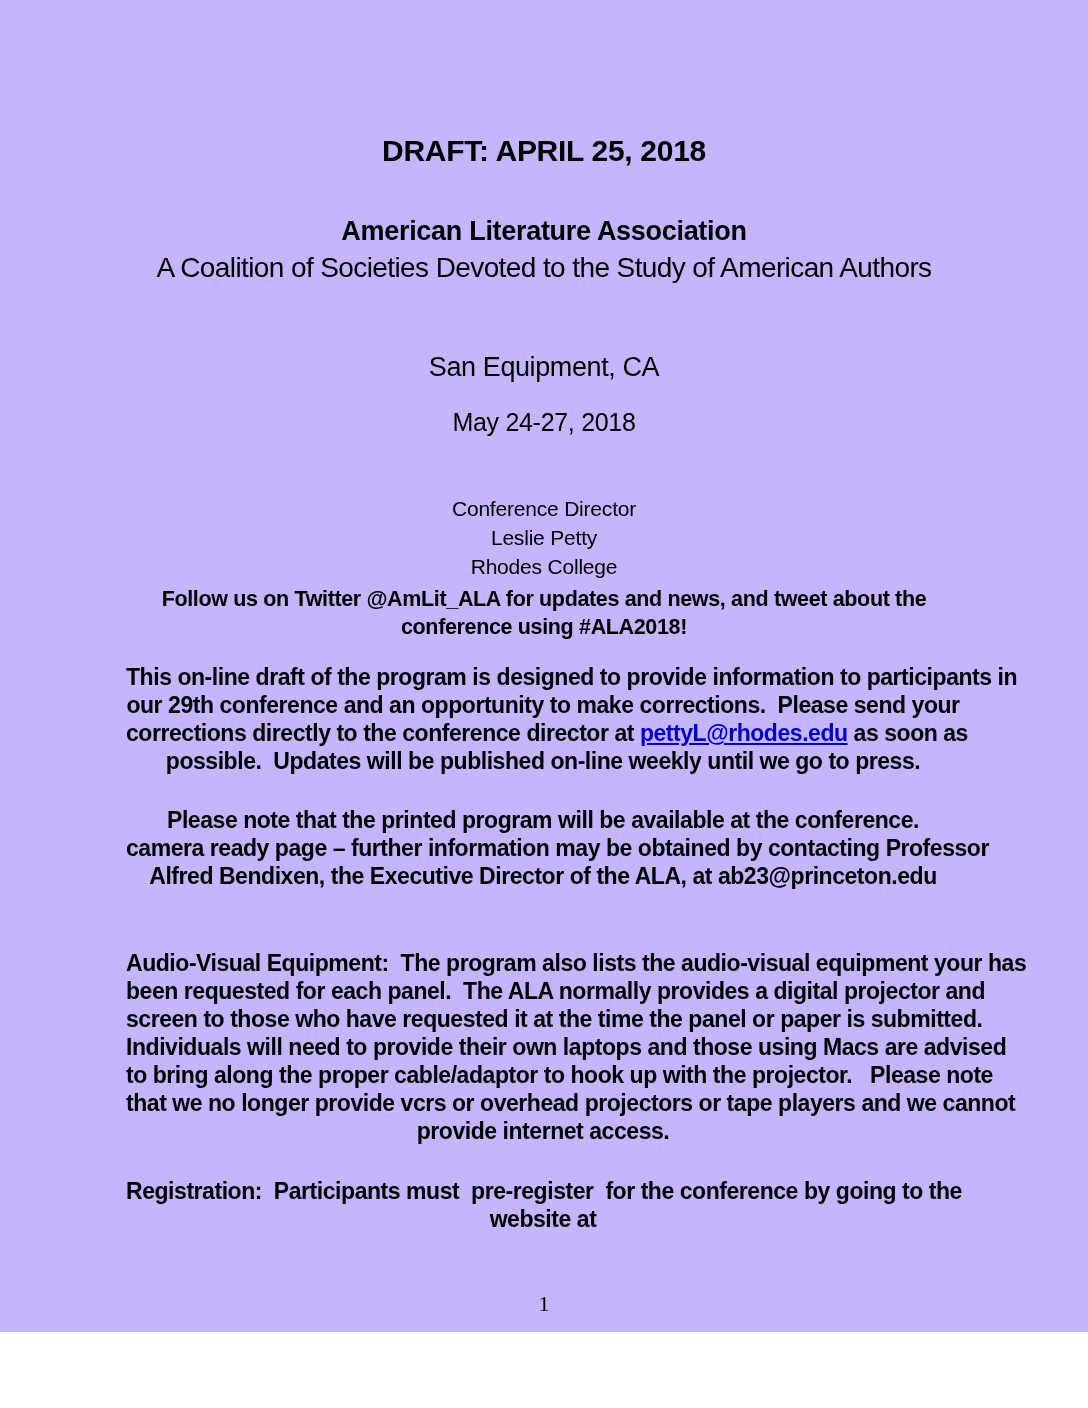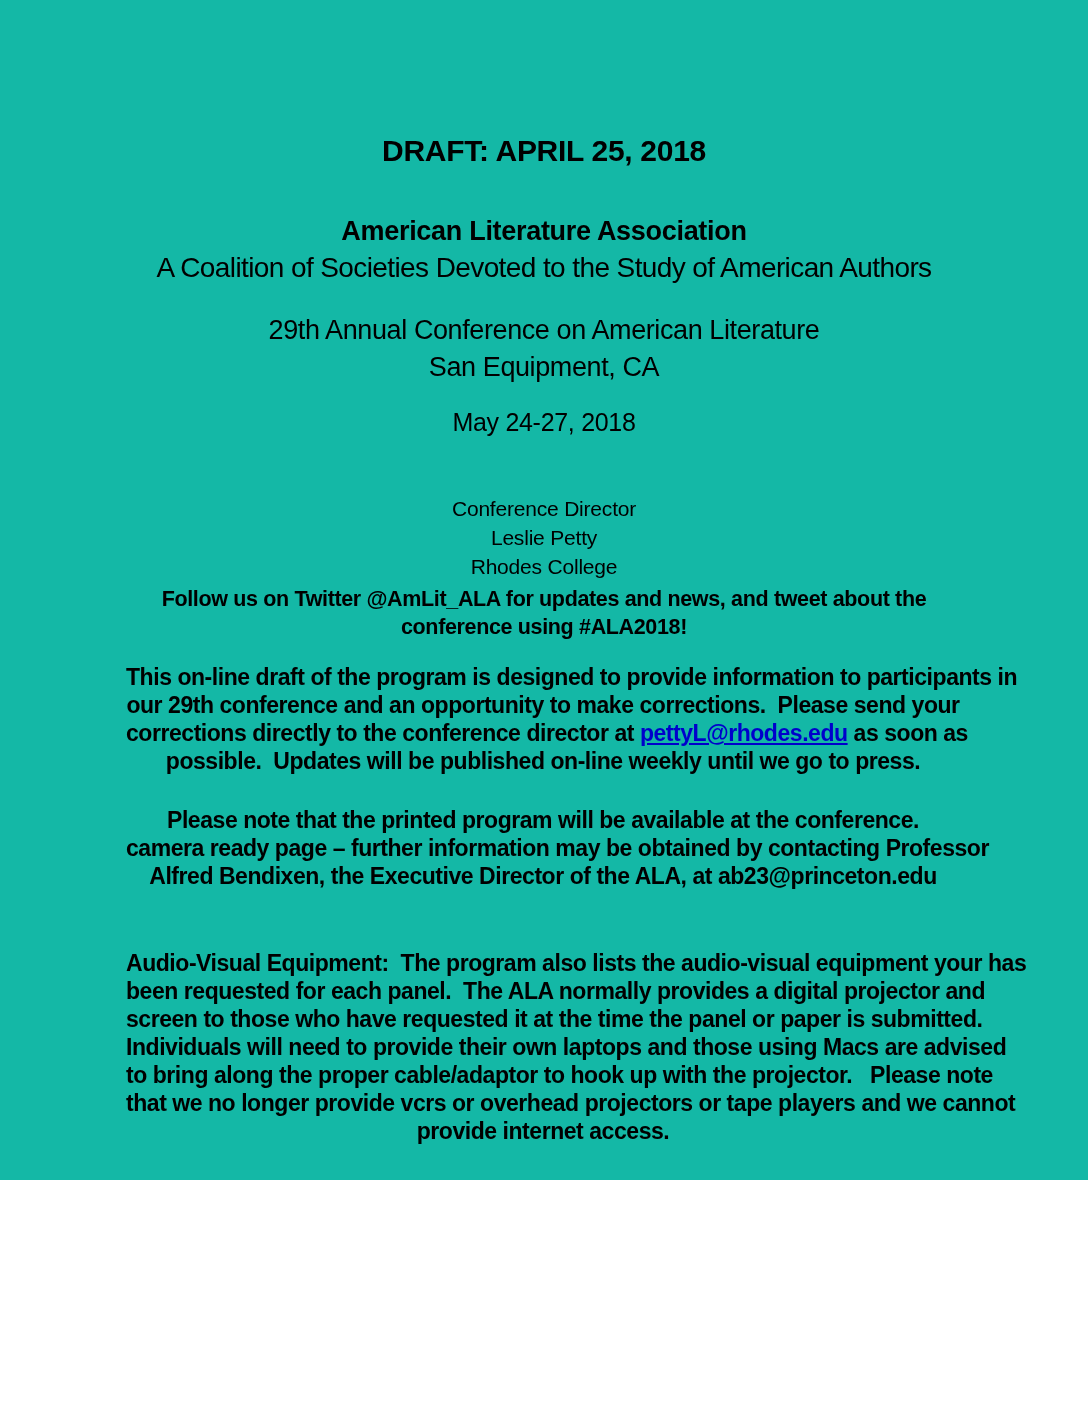--- a/index.html
+++ b/index.html
@@ -1,20 +1,20 @@
 <!DOCTYPE html>
 <html><head>
 <meta charset="utf-8">
 <style>
   html, body { margin: 0; padding: 0; background: #ffffff; }
   .page {
     position: relative;
     width: 1088px;
-    height: 1180px;
-    background: #14b8a6;
+    height: 1332px;
+    background: #c4b5fd;
     color: #000000;
     font-family: "Liberation Sans", sans-serif;
     overflow: hidden;
   }
   .centered { position: absolute; left: 0; right: 0; text-align: center; }
   .block { position: absolute; left: 126px; right: 128px; text-align: left; }
   .line { white-space: pre; }
 
   .draft-title   { top: 134px; font-size: 30px; font-weight: bold; letter-spacing: -0.3px; }
   .org-name      { top: 216px; font-size: 27px; font-weight: bold; letter-spacing: -0.3px; }
@@ -43,21 +43,20 @@
 </head>
 <body>
 
 <div class="page">
 
   <div class="centered draft-title">DRAFT: APRIL 25, 2018</div>
 
   <div class="centered org-name">American Literature Association</div>
   <div class="centered org-tagline">A Coalition of Societies Devoted to the Study of American Authors</div>
 
-  <div class="centered conf-title">29th Annual Conference on American Literature</div>
   <div class="centered conf-city">San Equipment, CA</div>
 
   <div class="centered conf-dates">May 24-27, 2018</div>
 
   <div class="centered director">
     <div class="line">Conference Director</div>
     <div class="line">Leslie Petty</div>
     <div class="line">Rhodes College</div>
   </div>
 
@@ -83,18 +82,19 @@
     <div class="line">Audio-Visual Equipment:  The program also lists the audio-visual equipment your has</div>
     <div class="line">been requested for each panel.  The ALA normally provides a digital projector and</div>
     <div class="line">screen to those who have requested it at the time the panel or paper is submitted.</div>
     <div class="line">Individuals will need to provide their own laptops and those using Macs are advised</div>
     <div class="line">to bring along the proper cable/adaptor to hook up with the projector.   Please note</div>
     <div class="line">that we no longer provide vcrs or overhead projectors or tape players and we cannot</div>
     <div class="line">provide internet access.</div>
   </div>
 
   <div class="block body-text registration">
+    <div class="line">Registration:  Participants must  pre-register  for the conference by going to the</div>
     <div class="line">website at</div>
   </div>
 
   <div class="centered page-number">1</div>
 
 </div>
 
 </body></html>

